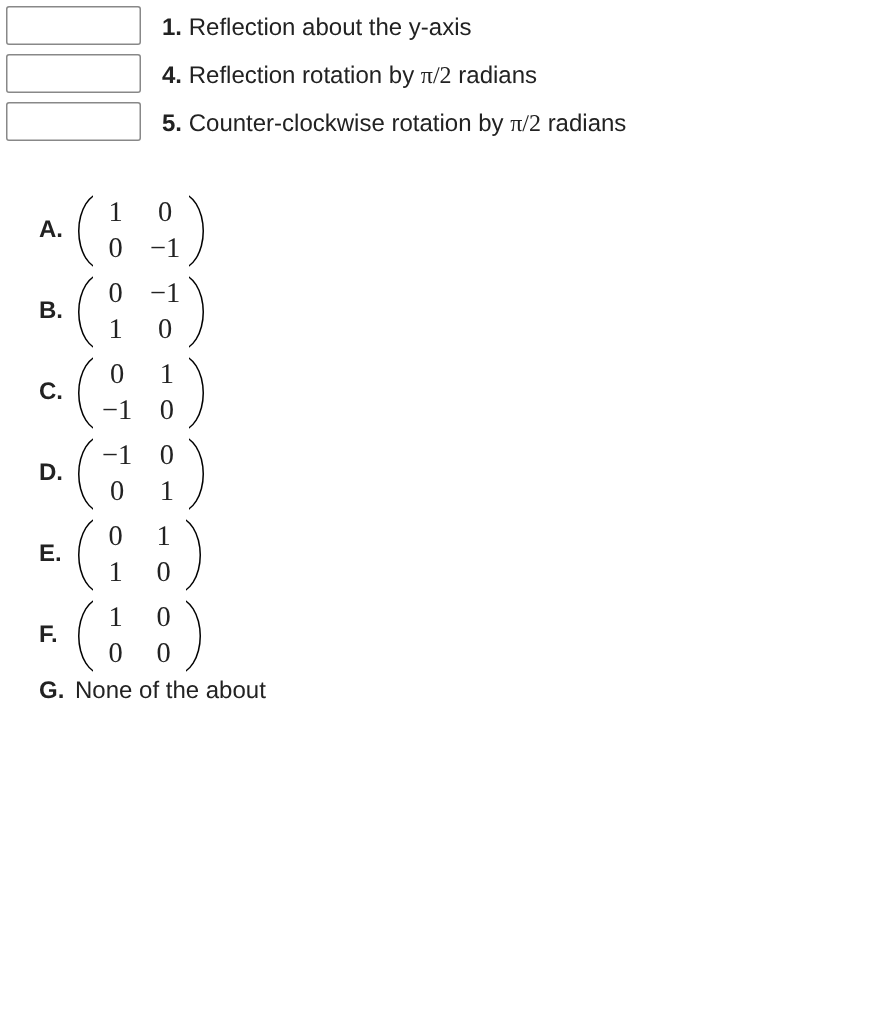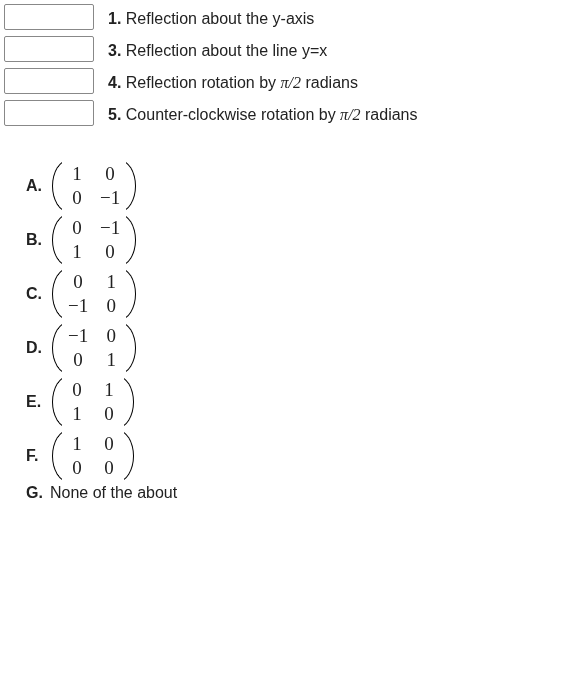--- a/index.html
+++ b/index.html
@@ -75,47 +75,39 @@
     grid-template-columns: auto auto;
     column-gap: 14px;
     row-gap: 2px;
     align-content: center;
     padding: 0 6px;
   }
   .mcells span { text-align: center; min-width: 18px; }
   .italic { font-style: italic; font-family: "Times New Roman", serif; }
   .pi-frac {
     font-family: "Times New Roman", serif;
-    font-style: italic;
   }
   .none-row {
     margin-top: 2px;
   }
 </style>
 </head>
 <body>
 
 <div>
   <div class="match-row">
     <input class="answer-input" type="text" style="">
     <span class="prompt">
       <b>1.</b>
       <span>Reflection about the y-axis</span>
     </span>
   </div>
   <div class="match-row">
     <input class="answer-input" type="text" style="">
     <span class="prompt">
-      <b>3.</b>
-      <span>Reflection about the line y=x</span>
-    </span>
-  </div>
-  <div class="match-row">
-    <input class="answer-input" type="text" style="">
-    <span class="prompt">
       <b>4.</b>
       <span>Reflection rotation by </span><span class="pi-frac">π/2</span><span> radians</span>
     </span>
   </div>
   <div class="match-row">
     <input class="answer-input" type="text" style="">
     <span class="prompt">
       <b>5.</b>
       <span>Counter-clockwise rotation by </span><span class="pi-frac">π/2</span><span> radians</span>
     </span>

